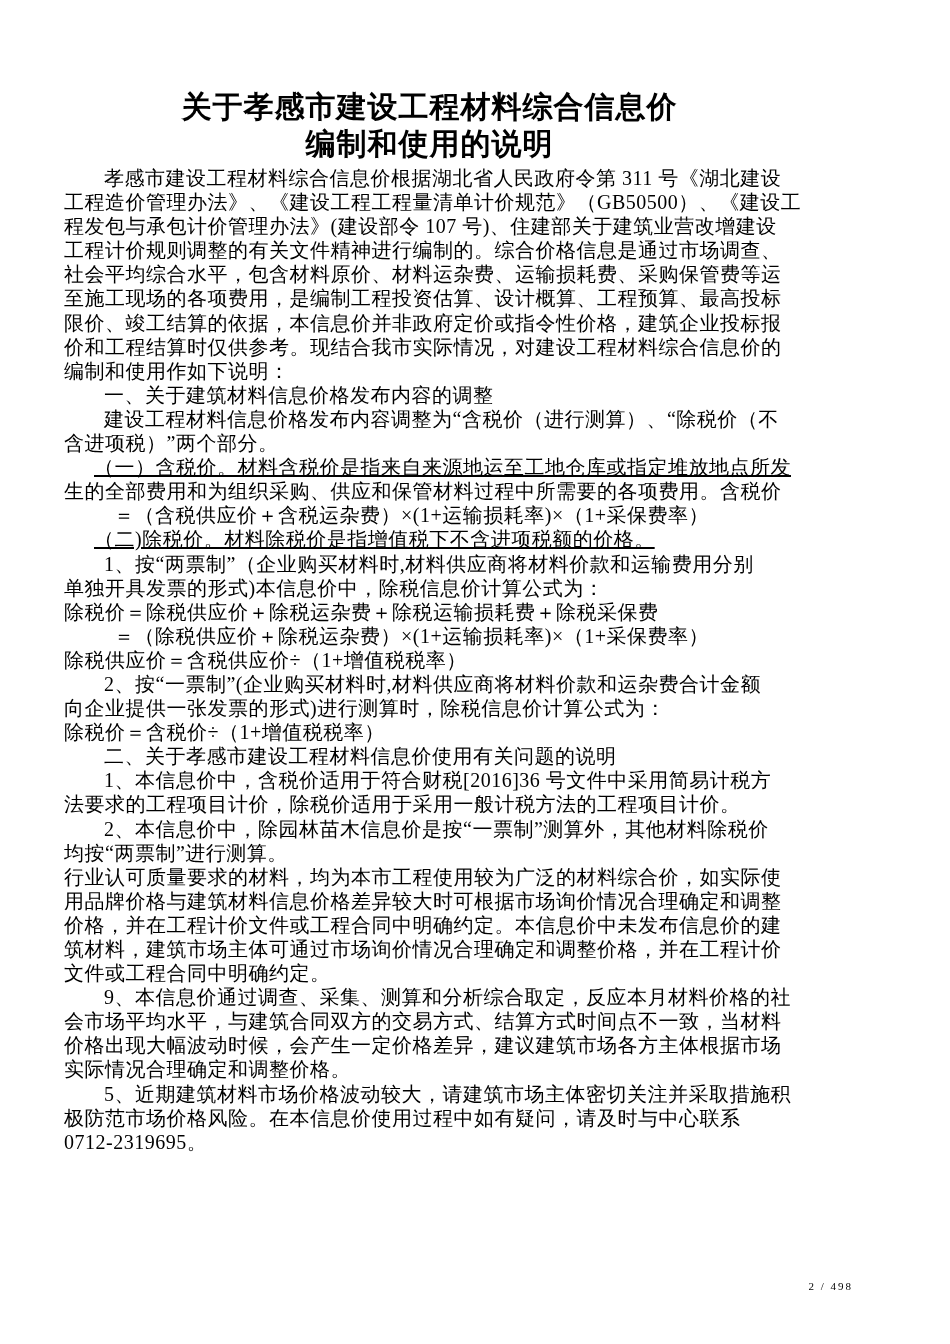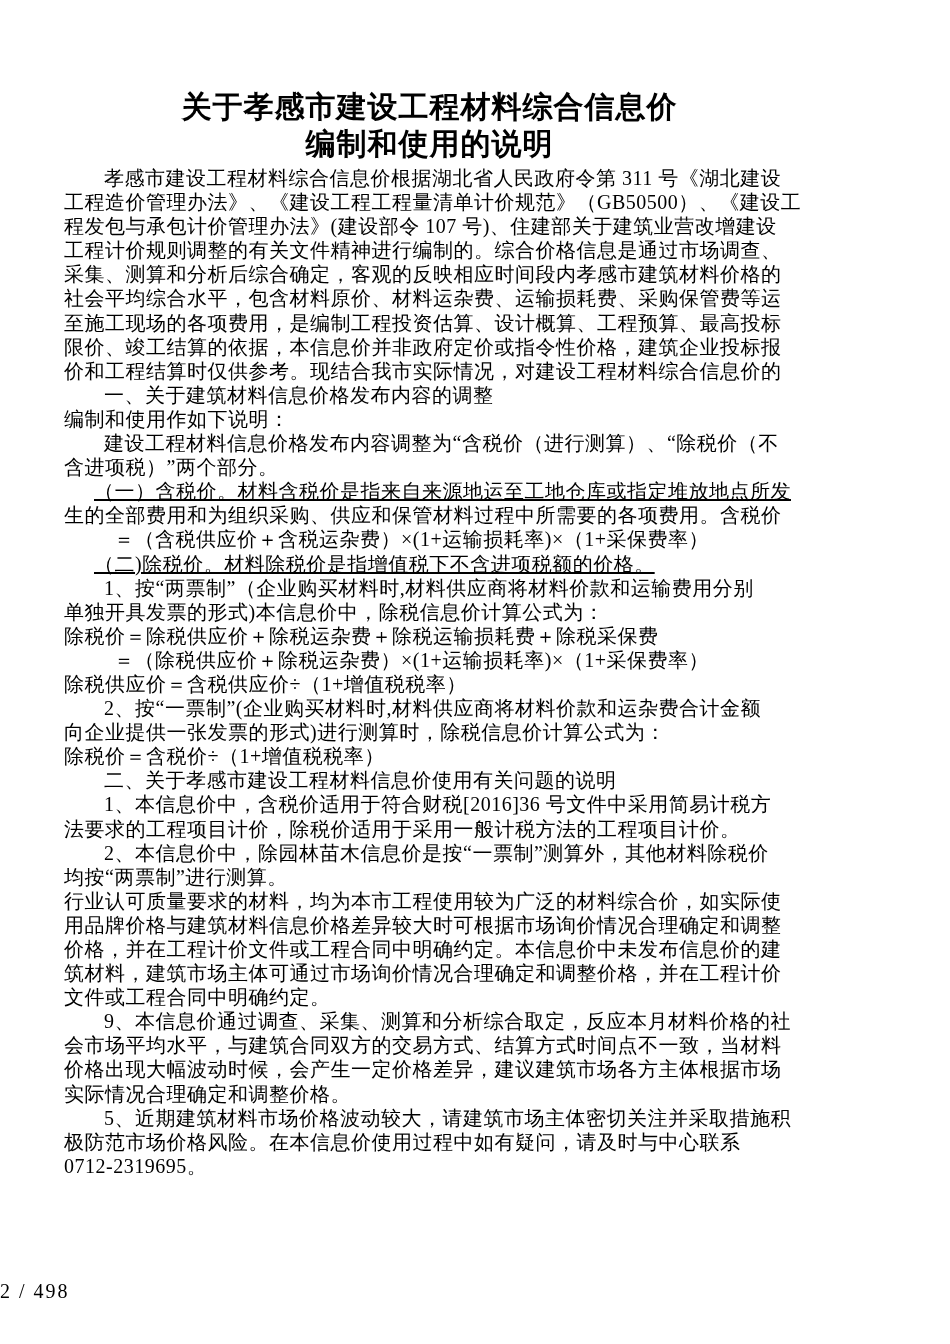--- a/index.html
+++ b/index.html
@@ -41,48 +41,47 @@
   }
   .indent-0   { padding-left: 0; }
   .indent-1-5 { padding-left: 1.5em; text-decoration: underline; }
   .indent-2   { padding-left: 2em; }
   .indent-2-5 { padding-left: 2.5em; }
   .footer {
     position: absolute;
     left: 0;
     right: 0;
     top: 1280px;
-    text-align: left;
-    font-size: 20px;
+    text-align: right;
+    font-size: 11px;
     letter-spacing: 2px;
     color: #000000;
   }
 </style>
 </head>
 <body>
 
 <div class="page">
 
   <div class="title-block">
     <div>关于孝感市建设工程材料综合信息价</div>
     <div>编制和使用的说明</div>
   </div>
 
   <div class="content" id="body-lines">
       <div class="line indent-2">孝感市建设工程材料综合信息价根据湖北省人民政府令第 311 号《湖北建设</div>
       <div class="line indent-0">工程造价管理办法》、《建设工程工程量清单计价规范》（GB50500）、《建设工</div>
       <div class="line indent-0">程发包与承包计价管理办法》(建设部令 107 号)、住建部关于建筑业营改增建设</div>
       <div class="line indent-0">工程计价规则调整的有关文件精神进行编制的。综合价格信息是通过市场调查、</div>
-      <div class="line indent-0">采集、测算和分析后综合确定，客观的反映相应时间段内孝感市建筑材料价格的</div>
       <div class="line indent-0">社会平均综合水平，包含材料原价、材料运杂费、运输损耗费、采购保管费等运</div>
       <div class="line indent-0">至施工现场的各项费用，是编制工程投资估算、设计概算、工程预算、最高投标</div>
       <div class="line indent-0">限价、竣工结算的依据，本信息价并非政府定价或指令性价格，建筑企业投标报</div>
       <div class="line indent-0">价和工程结算时仅供参考。现结合我市实际情况，对建设工程材料综合信息价的</div>
+      <div class="line indent-0">编制和使用作如下说明：</div>
       <div class="line indent-2">一、关于建筑材料信息价格发布内容的调整</div>
-      <div class="line indent-0">编制和使用作如下说明：</div>
       <div class="line indent-2">建设工程材料信息价格发布内容调整为“含税价（进行测算）、“除税价（不</div>
       <div class="line indent-0">含进项税）”两个部分。</div>
       <div class="line indent-1-5">（一）含税价。材料含税价是指来自来源地运至工地仓库或指定堆放地点所发</div>
       <div class="line indent-0">生的全部费用和为组织采购、供应和保管材料过程中所需要的各项费用。含税价</div>
       <div class="line indent-2-5">＝（含税供应价＋含税运杂费）×(1+运输损耗率)×（1+采保费率）</div>
       <div class="line indent-1-5">（二)除税价。材料除税价是指增值税下不含进项税额的价格。</div>
       <div class="line indent-2">1、按“两票制”（企业购买材料时,材料供应商将材料价款和运输费用分别</div>
       <div class="line indent-0">单独开具发票的形式)本信息价中，除税信息价计算公式为：</div>
       <div class="line indent-0">除税价＝除税供应价＋除税运杂费＋除税运输损耗费＋除税采保费</div>
       <div class="line indent-2-5">＝（除税供应价＋除税运杂费）×(1+运输损耗率)×（1+采保费率）</div>

